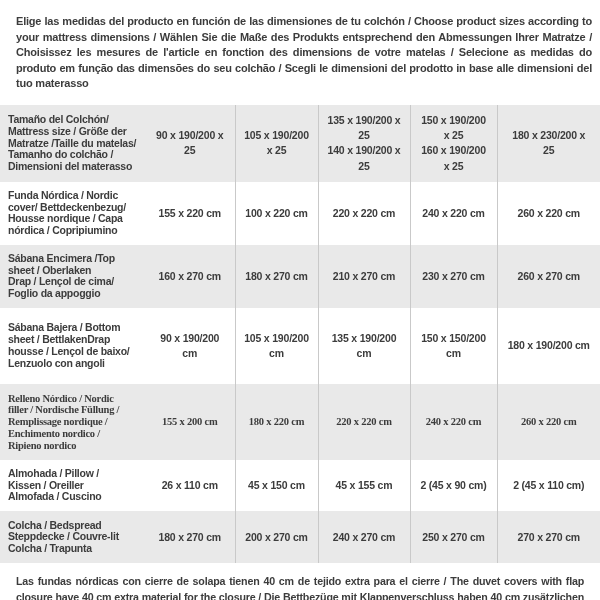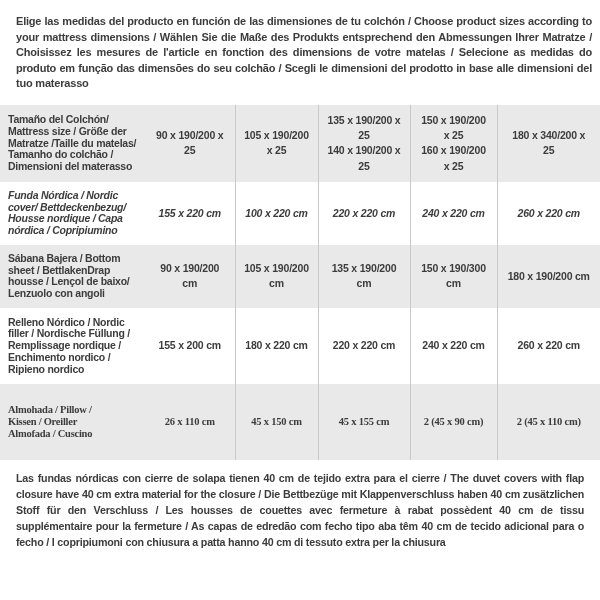--- a/index.html
+++ b/index.html
@@ -42,21 +42,21 @@
   }
   td.value-cell {
     text-align: center;
     white-space: pre-line;
     line-height: 1.45;
     letter-spacing: -0.2px;
   }
   td.value-cell + td.value-cell { border-left: 1px solid var(--divider-color, #c9c9c9); }
   
   table.size-table tr:nth-child(1) { height: 61px; }
-  table.size-table tr:nth-child(2) { height: 58px; font-style: italic; }
+  table.size-table tr:nth-child(2) { height: 58px; }
   table.size-table tr:nth-child(3) { height: 58px; }
   table.size-table tr:nth-child(4) { height: 76px; }
   table.size-table tr:nth-child(5) { height: 76px; font-family: Liberation Serif, serif; }
   table.size-table tr:nth-child(6) { height: 40px; }
   table.size-table tr:nth-child(7) { height: 52px; }
   table.size-table tr:nth-child(8) { height: 51px; }
   .footnote {
     margin: 10px 16px 0 16px;
     font-size: 10.7px;
     font-weight: 700;
@@ -85,42 +85,53 @@
 Mattress size / Größe der
 Matratze /Taille du matelas/
 Tamanho do colchão /
 Dimensioni del materasso</td>
         <td class="value-cell">90 x 190/200 x 25</td>
         <td class="value-cell">105 x 190/200 x 25</td>
         <td class="value-cell">135 x 190/200 x 25
 140 x 190/200 x 25</td>
         <td class="value-cell">150 x 190/200 x 25
 160 x 190/200 x 25</td>
-        <td class="value-cell">180 x 340/200 x 25</td>
+        <td class="value-cell">180 x 230/200 x 25</td>
       </tr>
       <tr>
         <td class="label-cell">Funda Nórdica /  Nordic
 cover/ Bettdeckenbezug/
 Housse nordique  / Capa
 nórdica / Copripiumino</td>
         <td class="value-cell">155 x 220 cm</td>
         <td class="value-cell">100 x 220 cm</td>
         <td class="value-cell">220 x 220 cm</td>
         <td class="value-cell">240 x 220 cm</td>
         <td class="value-cell">260 x 220 cm</td>
       </tr>
       <tr>
+        <td class="label-cell">Sábana Encimera /Top
+sheet / Oberlaken
+Drap / Lençol de cima/
+Foglio da appoggio</td>
+        <td class="value-cell">160 x 270 cm</td>
+        <td class="value-cell">180 x 270 cm</td>
+        <td class="value-cell">210 x 270 cm</td>
+        <td class="value-cell">230 x 270 cm</td>
+        <td class="value-cell">260 x 270 cm</td>
+      </tr>
+      <tr>
         <td class="label-cell">Sábana Bajera / Bottom
 sheet / BettlakenDrap
 housse / Lençol de baixo/
 Lenzuolo con angoli</td>
         <td class="value-cell">90 x 190/200 cm</td>
         <td class="value-cell">105 x 190/200 cm</td>
         <td class="value-cell">135 x 190/200 cm</td>
-        <td class="value-cell">150 x 190/300 cm</td>
+        <td class="value-cell">150 x 150/200 cm</td>
         <td class="value-cell">180 x 190/200 cm</td>
       </tr>
       <tr>
         <td class="label-cell">Relleno Nórdico / Nordic
 filler / Nordische Füllung /
 Remplissage nordique /
 Enchimento nordico /
 Ripieno nordico</td>
         <td class="value-cell">155 x 200 cm</td>
         <td class="value-cell">180 x 220 cm</td>
@@ -131,16 +142,26 @@
       <tr>
         <td class="label-cell">Almohada  / Pillow /
 Kissen / Oreiller
 Almofada / Cuscino</td>
         <td class="value-cell">26 x 110 cm</td>
         <td class="value-cell">45 x 150 cm</td>
         <td class="value-cell">45 x 155 cm</td>
         <td class="value-cell">2 (45 x 90 cm)</td>
         <td class="value-cell">2 (45 x 110 cm)</td>
       </tr>
+      <tr>
+        <td class="label-cell">Colcha / Bedspread
+Steppdecke / Couvre-lit
+Colcha / Trapunta</td>
+        <td class="value-cell">180 x 270 cm</td>
+        <td class="value-cell">200 x 270 cm</td>
+        <td class="value-cell">240 x 270 cm</td>
+        <td class="value-cell">250 x 270 cm</td>
+        <td class="value-cell">270 x 270 cm</td>
+      </tr>
     </tbody>
 </table>
 
 <div class="footnote">Las fundas nórdicas con cierre de solapa tienen 40 cm de tejido extra para el cierre  / The duvet covers with flap closure have 40 cm extra material for the closure / Die Bettbezüge mit Klappenverschluss haben 40 cm zusätzlichen Stoff für den Verschluss / Les housses de couettes avec fermeture à rabat possèdent 40 cm de tissu supplémentaire pour la fermeture / As capas de edredão com fecho tipo aba têm 40 cm de tecido adicional para o fecho / I copripiumoni con chiusura a patta hanno 40 cm di tessuto extra per la chiusura</div>
 
 </body></html>

